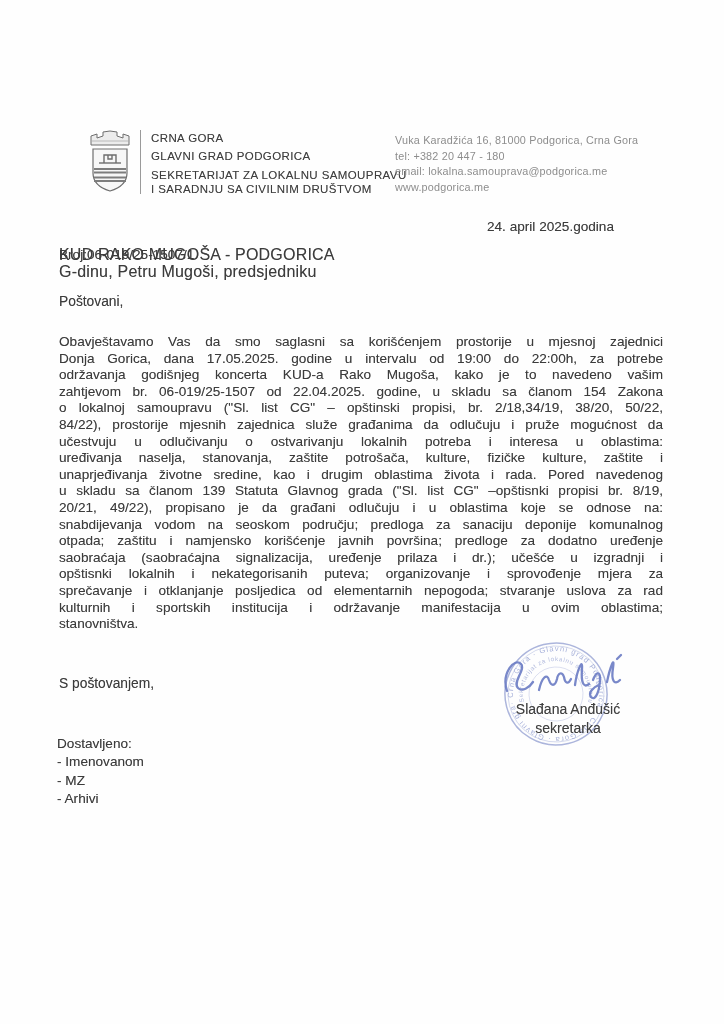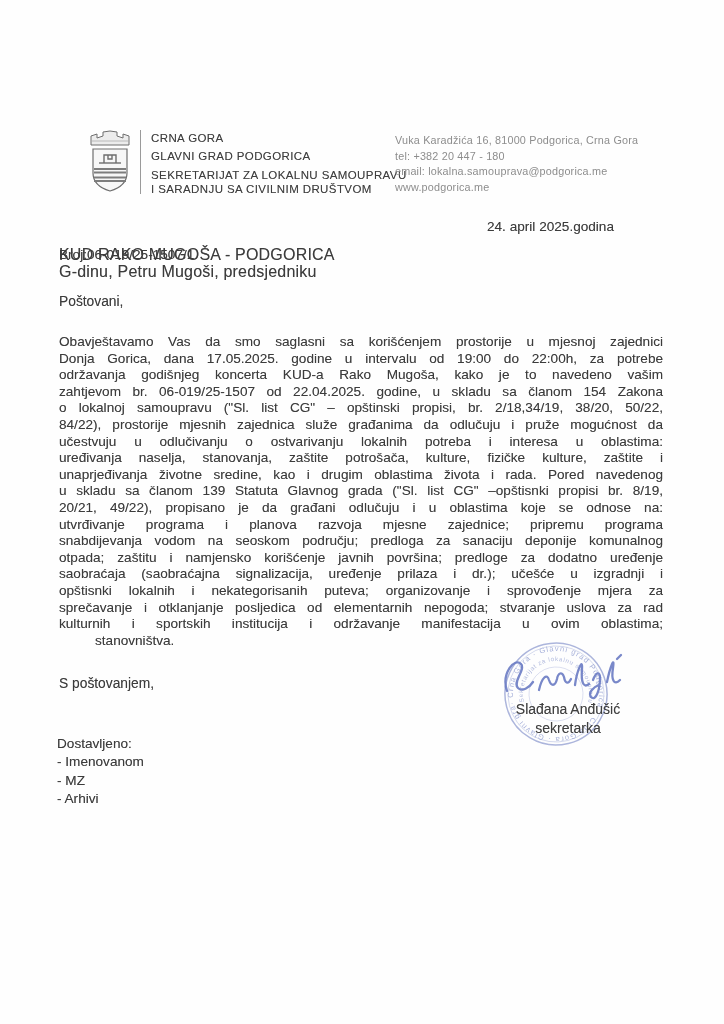--- a/index.html
+++ b/index.html
@@ -29,21 +29,21 @@
   .date{ position:absolute; left:487px; top:219px; font-size:13.6px; }
 
   
   .recipient{ position:absolute; left:59px; top:246px; font-size:16px; line-height:17px; letter-spacing:.2px; }
 
   .salutation{ position:absolute; left:59px; top:294px; font-size:13.8px;text-align:center; }
 
   
   .body-text{ position:absolute; left:59px; top:334px; width:604px; font-size:13.6px; }
   .bl{ line-height:16.6px; text-align:justify; text-align-last:justify; white-space:normal; }
-  .bl.last{ text-align-last:left;margin-left:36px; }
+  .bl.last{ text-align-last:left; }
 
   .closing{ position:absolute; left:59px; top:676px; font-size:13.8px; }
 
   
   .stamp{ position:absolute; left:490px; top:628px; transform:rotate(-14deg); opacity:.85; }
   .signature-svg{ position:absolute; left:495px; top:645px; }
   .signer{ position:absolute; left:492px; top:700px; width:152px; text-align:center; font-size:14px; line-height:19px; color:#404040; }
 
   
   .distribution{ position:absolute; left:57px; top:735px; font-size:13.6px; line-height:18.3px; }
@@ -107,21 +107,20 @@
     <div class="bl">Donja Gorica, dana 17.05.2025. godine u intervalu od 19:00 do 22:00h, za potrebe</div>
     <div class="bl">održavanja godišnjeg koncerta KUD-a Rako Mugoša, kako je to navedeno vašim</div>
     <div class="bl">zahtjevom br. 06-019/25-1507 od 22.04.2025. godine, u skladu sa članom 154 Zakona</div>
     <div class="bl">o lokalnoj samoupravu ("Sl. list CG" – opštinski propisi, br. 2/18,34/19, 38/20, 50/22,</div>
     <div class="bl">84/22), prostorije mjesnih zajednica služe građanima da odlučuju i pruže mogućnost da</div>
     <div class="bl">učestvuju u odlučivanju o ostvarivanju lokalnih potreba i interesa u oblastima:</div>
     <div class="bl">uređivanja naselja, stanovanja, zaštite potrošača, kulture, fizičke kulture, zaštite i</div>
     <div class="bl">unaprjeđivanja životne sredine, kao i drugim oblastima života i rada. Pored navedenog</div>
     <div class="bl">u skladu sa članom 139 Statuta Glavnog grada ("Sl. list CG" –opštisnki propisi br. 8/19,</div>
     <div class="bl">20/21, 49/22), propisano je da građani odlučuju i u oblastima koje se odnose na:</div>
-    <div class="bl">utvrđivanje programa i planova razvoja mjesne zajednice; pripremu programa</div>
     <div class="bl">snabdijevanja vodom na seoskom području; predloga za sanaciju deponije komunalnog</div>
     <div class="bl">otpada; zaštitu i namjensko korišćenje javnih površina; predloge za dodatno uređenje</div>
     <div class="bl">saobraćaja (saobraćajna signalizacija, uređenje prilaza i dr.); učešće u izgradnji i</div>
     <div class="bl">opštisnki lokalnih i nekategorisanih puteva; organizovanje i sprovođenje mjera za</div>
     <div class="bl">sprečavanje i otklanjanje posljedica od elementarnih nepogoda; stvaranje uslova za rad</div>
     <div class="bl">kulturnih i sportskih institucija i održavanje manifestacija u ovim oblastima;</div>
     <div class="bl last">stanovništva.</div>
   </div>
 
   <div class="closing soft">S poštovanjem,</div>

